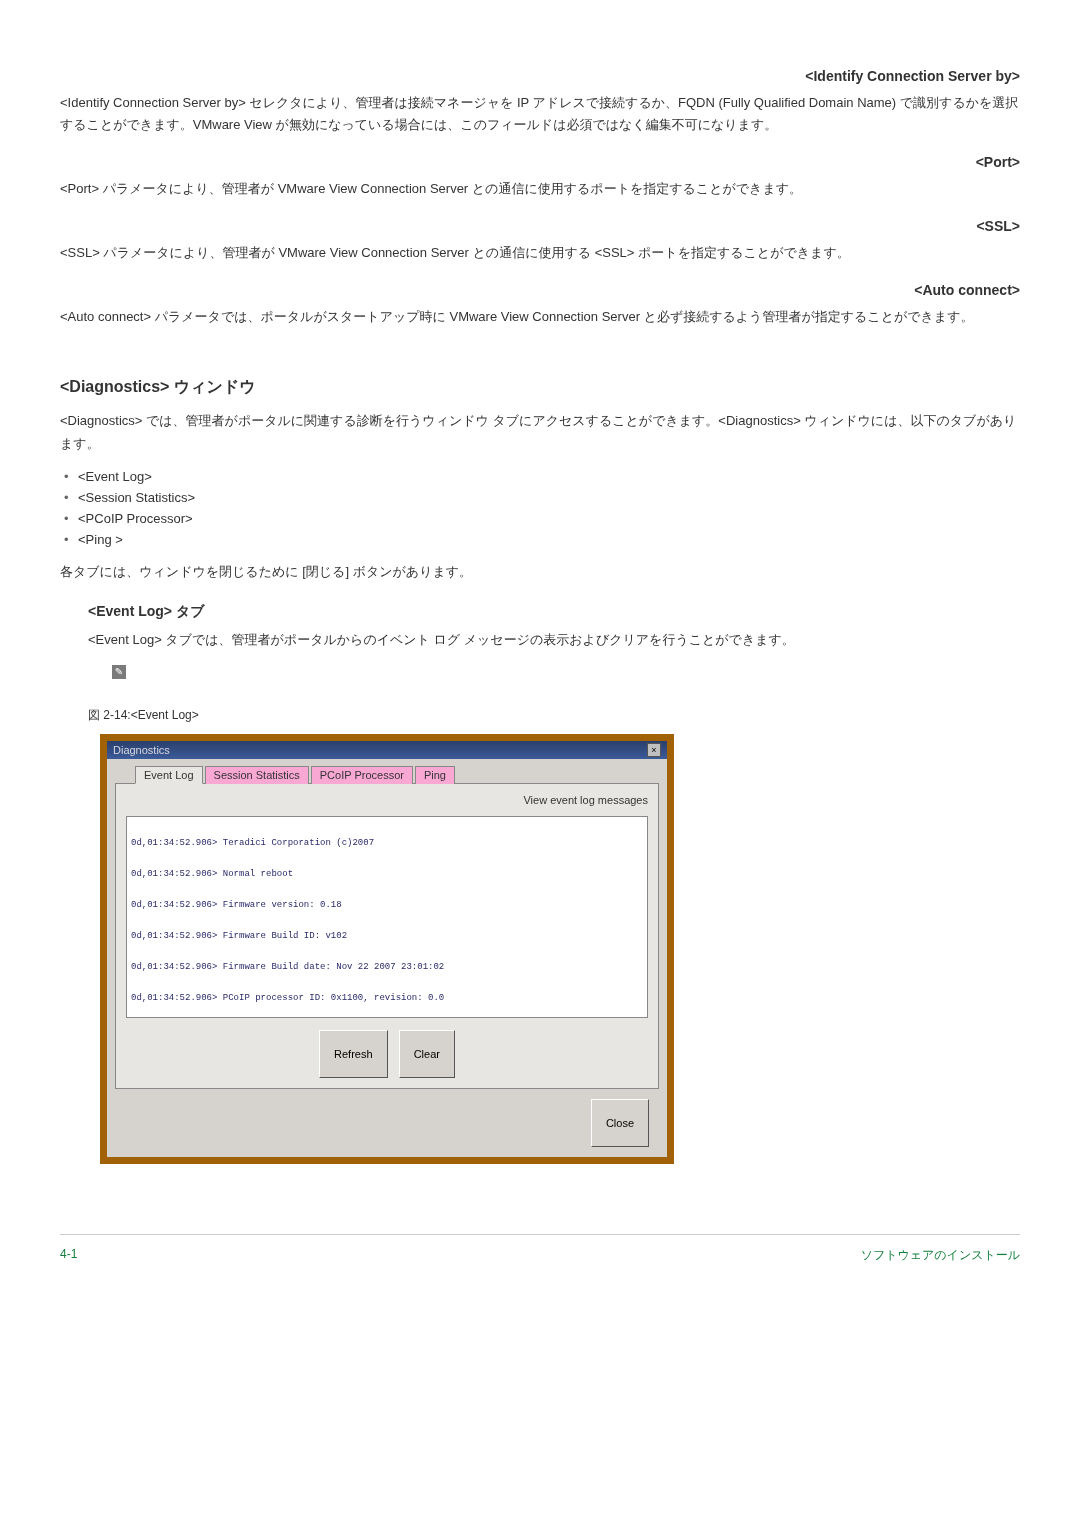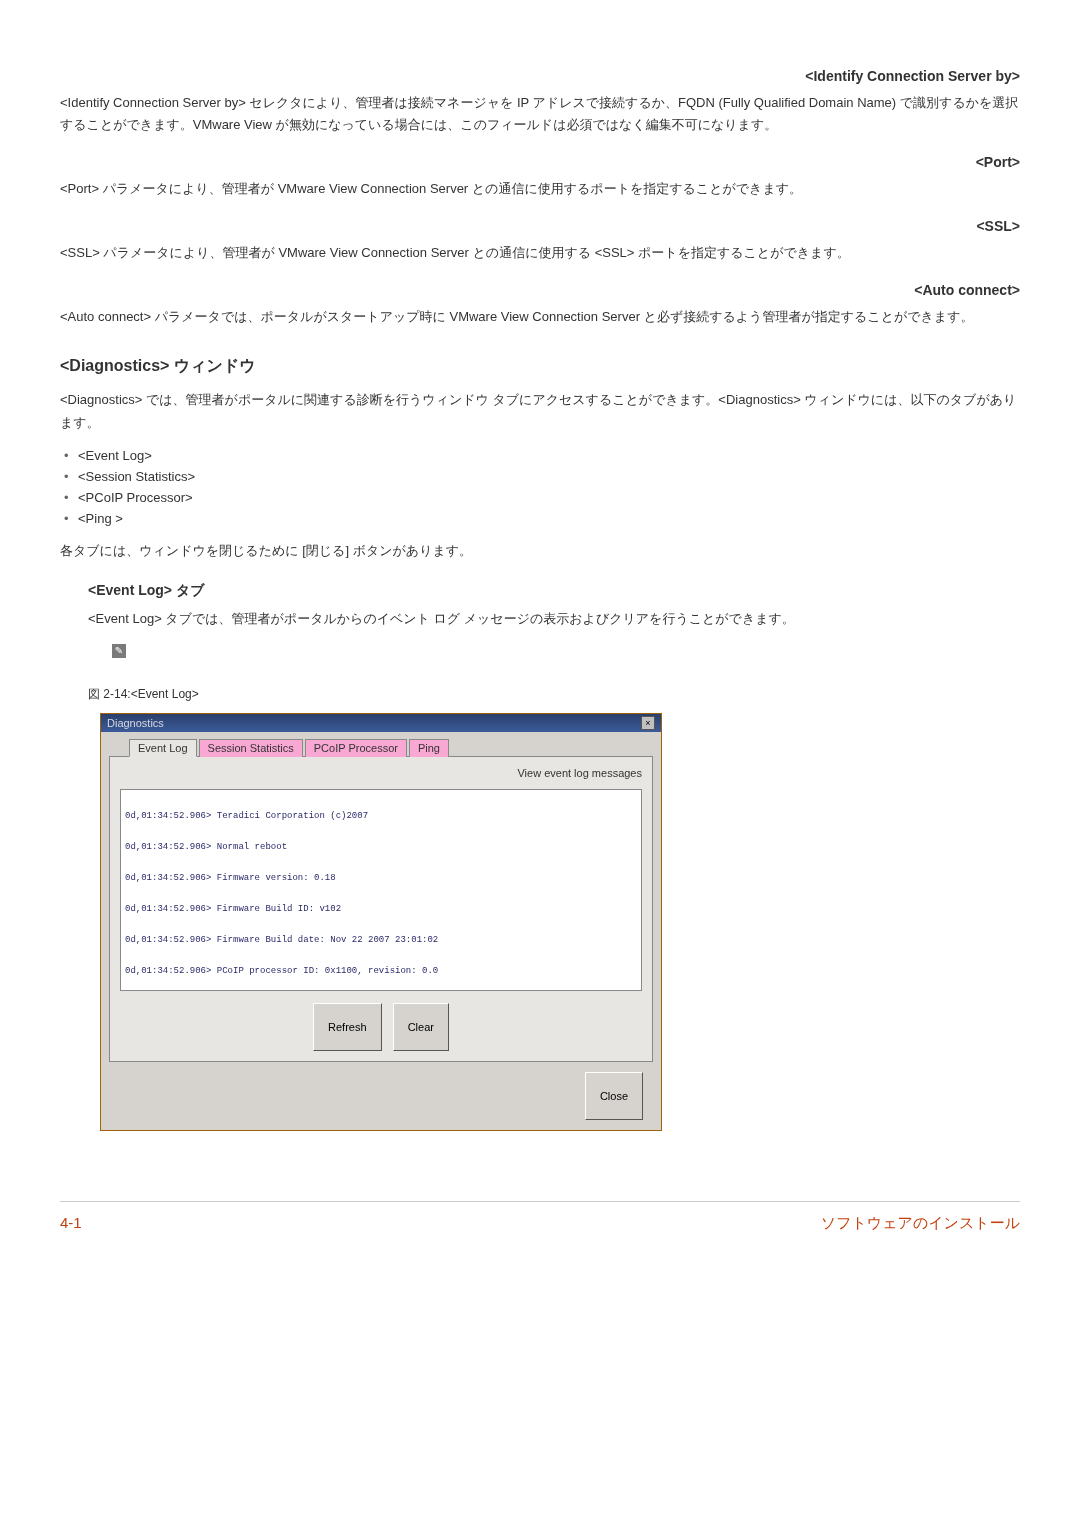--- a/index.html
+++ b/index.html
@@ -15,21 +15,21 @@
   }
   h4.inline-head {
     font-size: 14px;
     font-weight: bold;
     margin: 18px 0 8px 0;
     text-align: right;
   }
   h2.section-head {
     font-size: 16px;
     font-weight: bold;
-    margin: 28px 0 12px 0;
+    margin: 49px 0 12px 0;
   }
   h4.sub-head {
     font-size: 14px;
     font-weight: bold;
     margin: 20px 0 8px 0;
   }
   p {
     font-size: 13px;
     line-height: 1.7;
     margin: 6px 0 10px 0;
@@ -70,21 +70,21 @@
     margin-right: 10px;
     flex-shrink: 0;
   }
   .fig-caption {
     font-size: 12px;
     margin: 28px 0 10px 0;
   }
   
   .dlg {
     width: 560px;
-    border: 1px solid #a16207;
+    border: 7px solid #a16207;
     background: #d6d3ce;
     font-family: Tahoma, Verdana, sans-serif;
     font-size: 11px;
     margin: 6px 0 0 12px;
   }
   .dlg-title {
     background: linear-gradient(#2a3f6b, #3b5b9a);
     color: #d8d8e0;
     padding: 2px 6px;
     font-size: 11px;
@@ -151,22 +151,22 @@
   }
   .log-line { white-space: pre; }
   hr.footer-rule {
     border: 0;
     border-top: 1px solid #ccc;
     margin: 70px 0 12px 0;
   }
   .footer {
     display: flex;
     justify-content: space-between;
-    font-size: 15px;
-    color: #c2410c;
+    font-size: 12px;
+    color: #15803d;
   }
 </style>
 </head>
 <body>
 
 <h4 class="inline-head">&lt;Identify Connection Server by&gt;</h4>
 <p>&lt;Identify Connection Server by&gt; セレクタにより、管理者は接続マネージャを IP アドレスで接続するか、FQDN (Fully Qualified Domain Name) で識別するかを選択することができます。VMware View が無効になっている場合には、このフィールドは必須ではなく編集不可になります。</p>
 
 <h4 class="inline-head">&lt;Port&gt;</h4>
 <p>&lt;Port&gt; パラメータにより、管理者が VMware View Connection Server との通信に使用するポートを指定することができます。</p>

